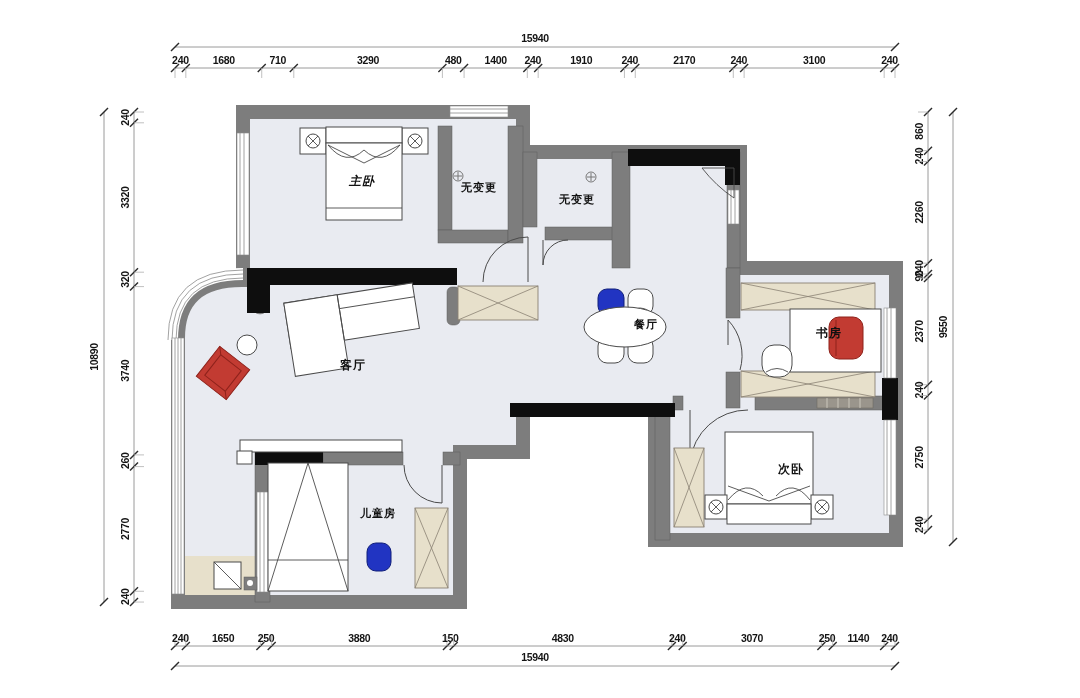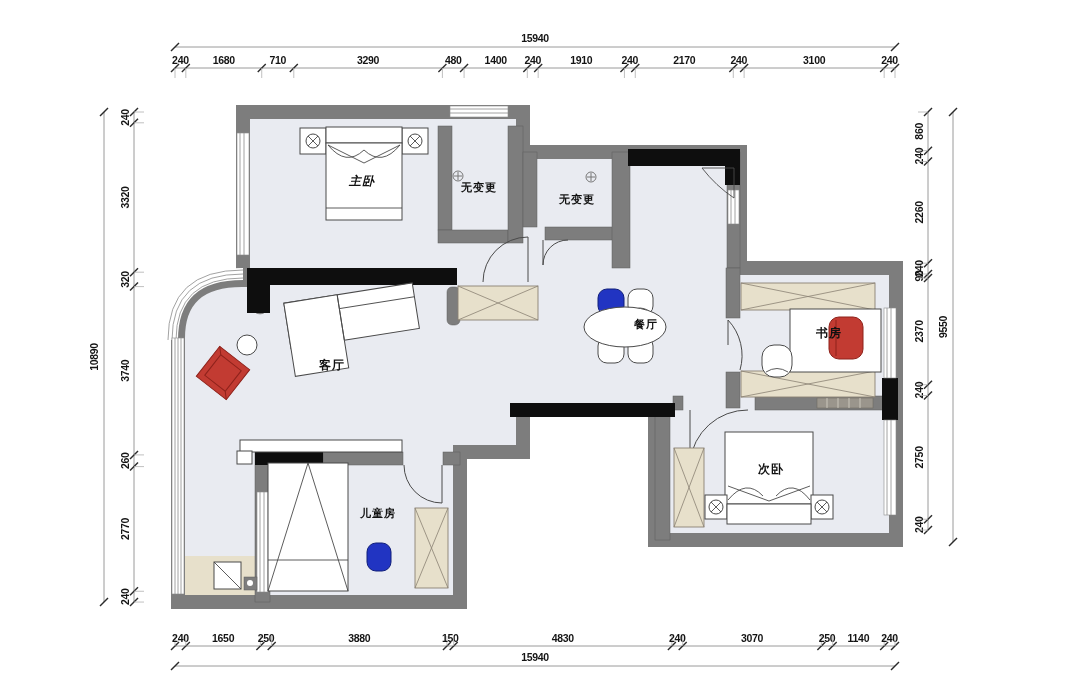--- a/index.html
+++ b/index.html
@@ -407,16 +407,16 @@
         <line x1="949" y1="546" x2="957" y2="538" class="dimtick"></line>
         <text x="947" y="327" class="dim-text" text-anchor="middle" transform="rotate(-90 947 327)">9550</text>
       </g>
   </svg>
 
   <div class="room-label" style="left:362px;top:181px;font-style:italic;">主卧</div>
   <div class="room-label" style="left:479px;top:187px;font-size:11px;">无变更</div>
   <div class="room-label" style="left:577px;top:199px;font-size:11px;">无变更</div>
   <div class="room-label" style="left:646px;top:324px;font-size:11px;">餐厅</div>
   <div class="room-label" style="left:829px;top:333px;">书房</div>
-  <div class="room-label" style="left:332px;top:365px;">客厅</div>
+  <div class="room-label" style="left:353px;top:365px;">客厅</div>
   <div class="room-label" style="left:378px;top:513px;font-size:11px;font-family:Liberation Mono, monospace;">儿童房</div>
-  <div class="room-label" style="left:771px;top:469px;">次卧</div>
+  <div class="room-label" style="left:791px;top:469px;">次卧</div>
 </div>
 
 </body></html>

